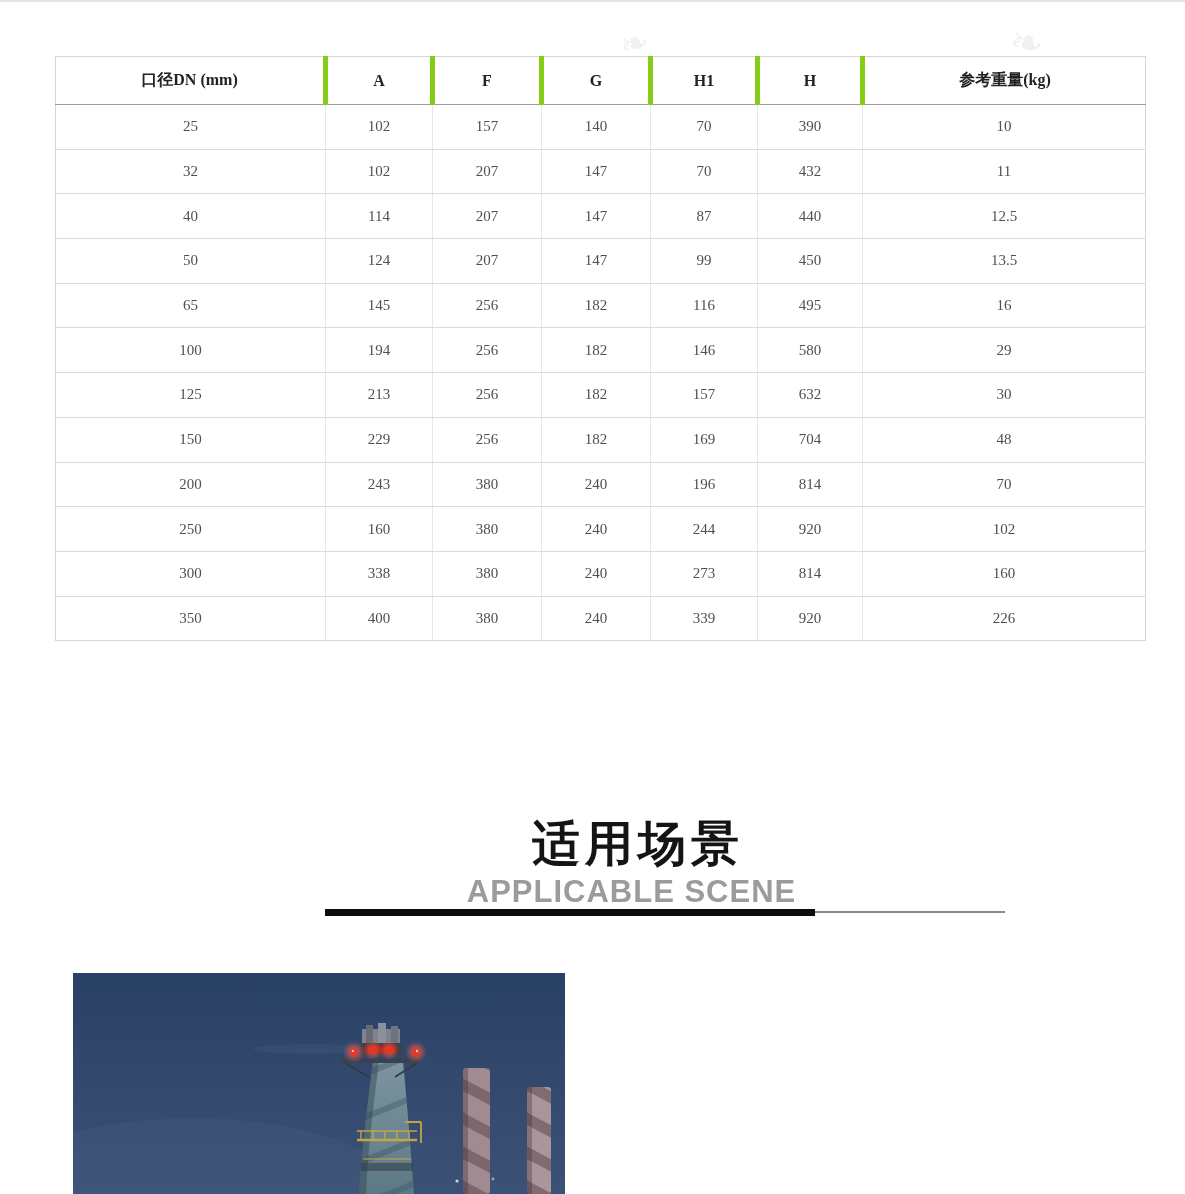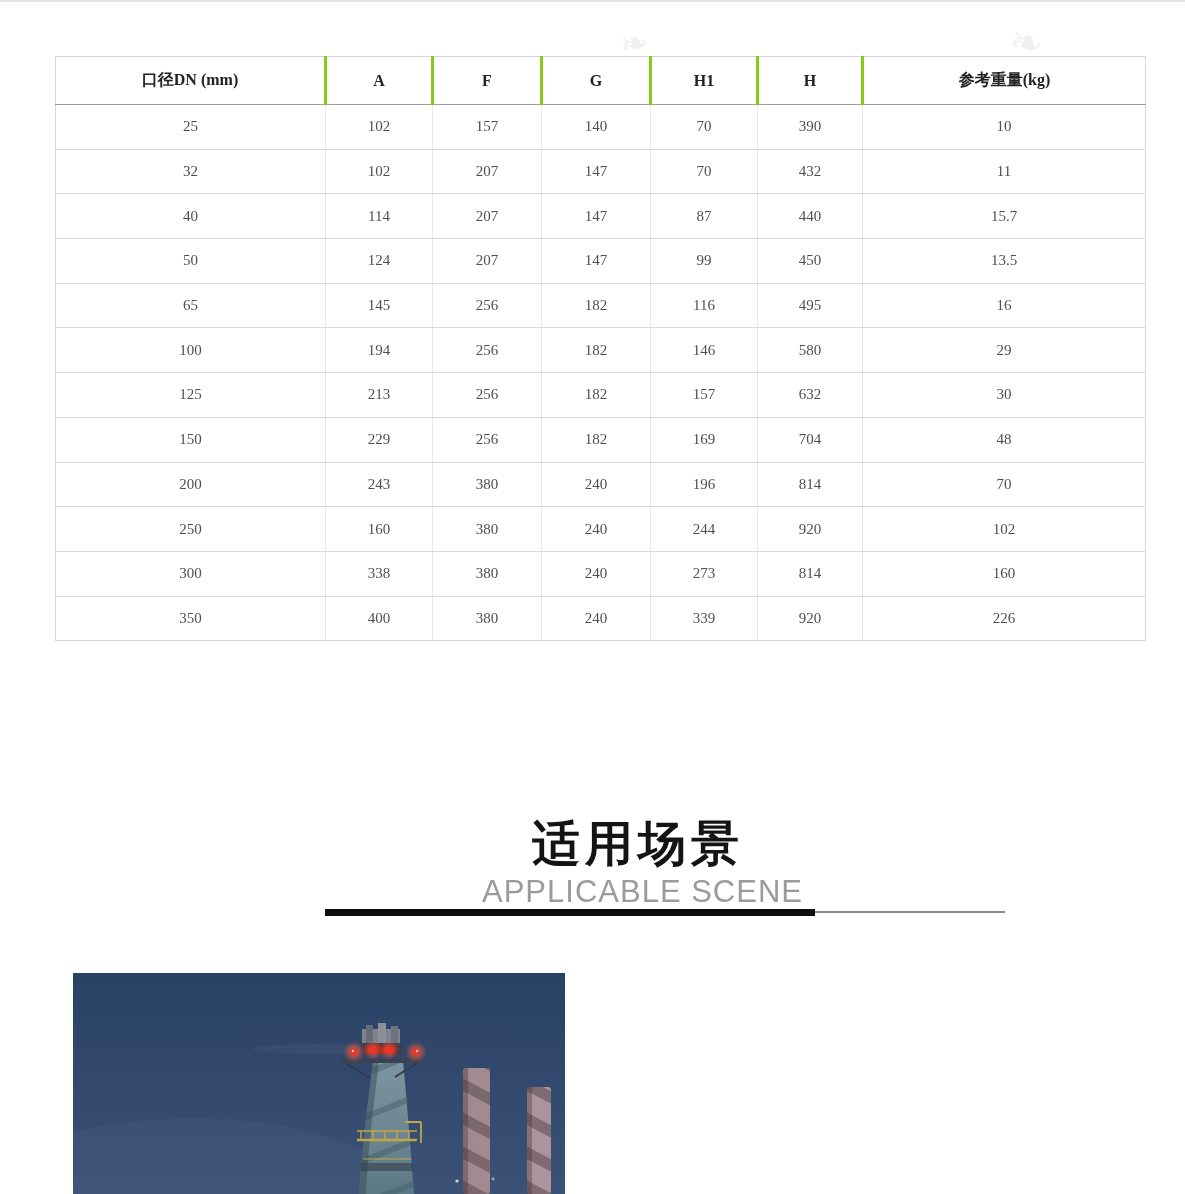--- a/index.html
+++ b/index.html
@@ -24,43 +24,43 @@
     position:absolute;left:55px;top:56px;width:1090px;
     border-collapse:collapse;table-layout:fixed;
     font-family:"Liberation Serif", serif;
     border:1px solid var(--table-border);
   }
   .spec-table thead tr{height:48px;}
   .spec-table tbody tr{height:44.7px;}
   .spec-table th{
     font-size:16px;font-weight:bold;color:var(--header-text);
     border-bottom:1.5px solid var(--table-header-border);
-    border-right:3px solid #84cc16;
+    border-right:5px solid #84cc16;
     text-align:center;vertical-align:middle;
   }
   .spec-table td{
     font-size:15px;color:var(--table-text);
     border-bottom:1px solid #dadada;
     border-right:1px solid #e7e7e7;
     text-align:center;vertical-align:middle;
   }
   .spec-table th:last-child,.spec-table td:last-child{border-right:none;margin-top:28px;}
   .spec-table tbody tr:last-child td{border-bottom:none;}
 
   
   .section-title-zh{
     position:absolute;left:338px;top:818px;width:600px;
     text-align:center;
     font-size:48px;font-weight:900;color:var(--title-color);
     letter-spacing:5px;line-height:1.1;z-index:2;
   }
   .section-title-en{
-    position:absolute;left:325px;top:876px;width:635px;
+    position:absolute;left:314px;top:876px;width:635px;
     text-align:center;
-    font-size:31px;font-weight:400;color:var(--subtitle-color);
+    font-size:31px;font-weight:700;color:var(--subtitle-color);
     letter-spacing:1px;line-height:1;z-index:1;
   }
   .section-rule{
     position:absolute;left:325px;top:908px;width:680px;height:10px;z-index:3;
   }
   .section-rule .rule-gray{
     position:absolute;left:0;top:3px;width:100%;height:2px;
     background:var(--rule-gray);
   }
   .section-rule .rule-black{
@@ -123,21 +123,21 @@
         <td>432</td>
         <td>11</td>
       </tr>
       <tr>
         <td>40</td>
         <td>114</td>
         <td>207</td>
         <td>147</td>
         <td>87</td>
         <td>440</td>
-        <td>15.7</td>
+        <td>12.5</td>
       </tr>
       <tr>
         <td>50</td>
         <td>124</td>
         <td>207</td>
         <td>147</td>
         <td>99</td>
         <td>450</td>
         <td>13.5</td>
       </tr>

